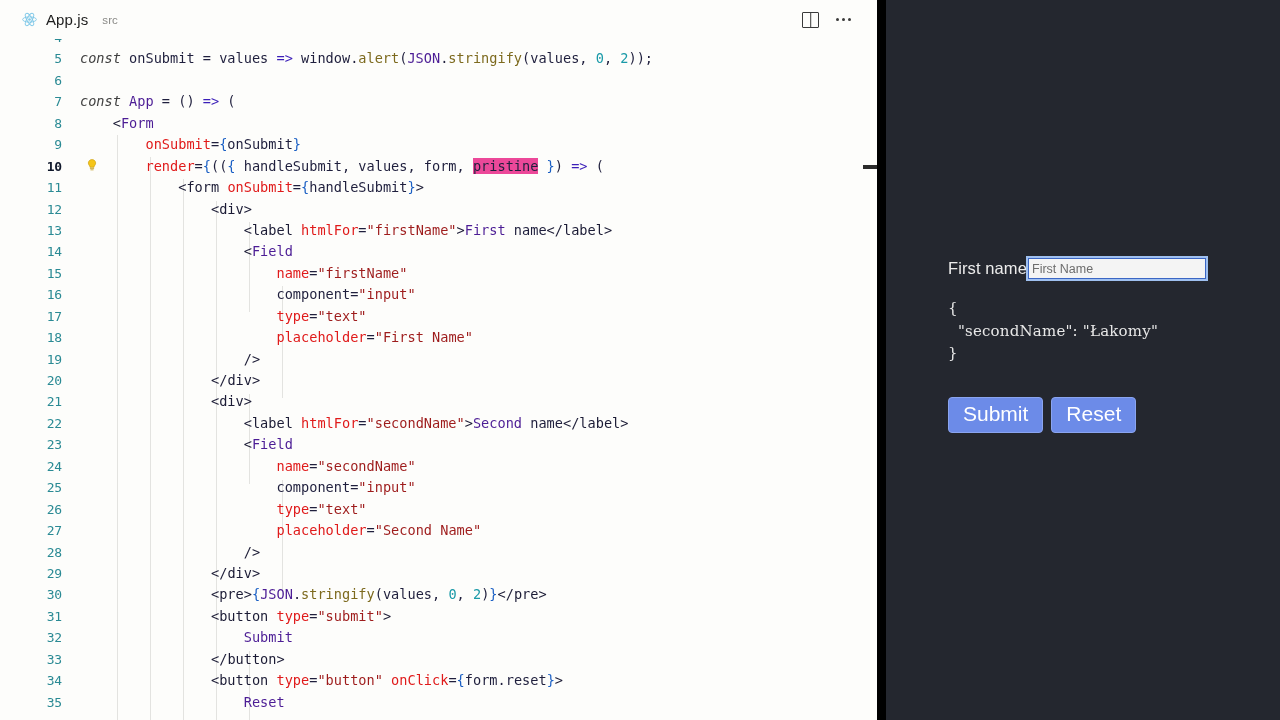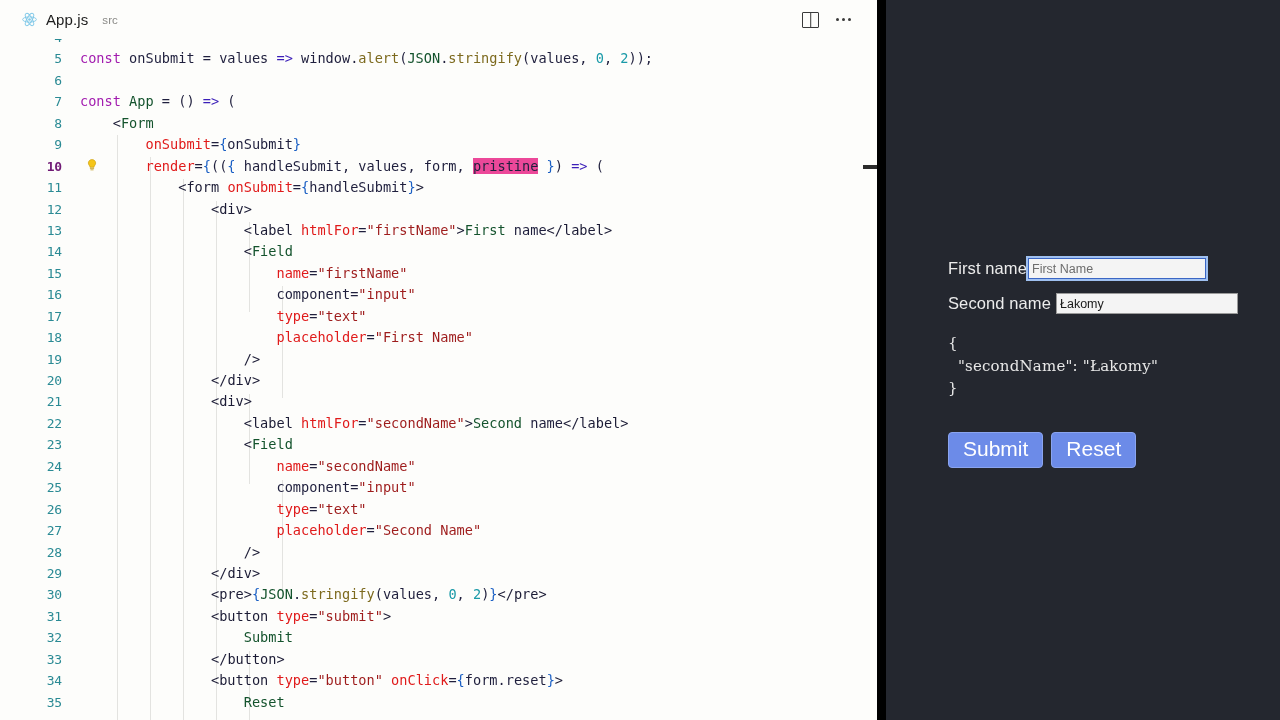--- a/index.html
+++ b/index.html
@@ -36,33 +36,33 @@
     background:#fdfdfb;overflow:hidden;
     font-family:"DejaVu Sans Mono","Liberation Mono",monospace;
     font-size:13.6px;line-height:21.45px;
   }
   .code-rows{position:absolute;left:0;top:-12px;width:877px;}
   .row{position:relative;height:21.45px;white-space:pre;}
   .ln{
     position:absolute;left:0;width:62px;text-align:right;
     color:#2a8a94;font-size:13px;letter-spacing:-.2px;
   }
-  .row.cur .ln{color:#701a75;font-weight:bold;}
+  .row.cur .ln{color:#0f172a;font-weight:bold;}
   .bulb{position:absolute;left:85px;top:2px;width:14px;height:15px;}
   .code{position:absolute;left:80px;top:0;}
 
   
   .guides{position:absolute;left:0;top:0;width:877px;height:2000px;pointer-events:none;}
   .guides i{position:absolute;width:1px;background:#e3e3e0;display:block;}
 
   
-  .t-kw{color:#a21caf;}
+  .t-kw{color:#404040;font-style:italic;}
   .t-id{color:#1f1f3d;}
   .t-fn{color:#7d6a1e;}
-  .t-cls{color:#14532d;}
+  .t-cls{color:#4c1d95;}
   .t-attr{color:#e01a1a;}
   .t-str{color:#9e1c1c;}
   .t-tag{color:#1b1b35;}
   .t-num{color:#1a9aa8;}
   .t-op{color:#3b1fb8;}
   .t-brace{color:#1a5fc4;}
   .t-punct{color:#1f1f3d;}
   .sel{background:#ec4899;}
 
   .vscrollbar{
@@ -197,24 +197,20 @@
   <div class="pane-edge"></div>
 
   <div class="preview-pane">
     <div class="form-wrap">
 
       <div class="field-row r1">
         <span class="field-label">First name</span>
         <input class="text-input focused" type="text" placeholder="First Name" style="">
       </div>
 
-      <div class="field-row r2">
-        <span class="field-label">Second name</span>
-        <input class="text-input" type="text" placeholder="Second Name" value="Łakomy" style="">
-      </div>
 
       <div class="json-out">{
   "secondName": "Łakomy"
 }</div>
 
       <div class="btn-row">
         <button class="btn">Submit</button>
         <button class="btn">Reset</button>
       </div>
     </div>

